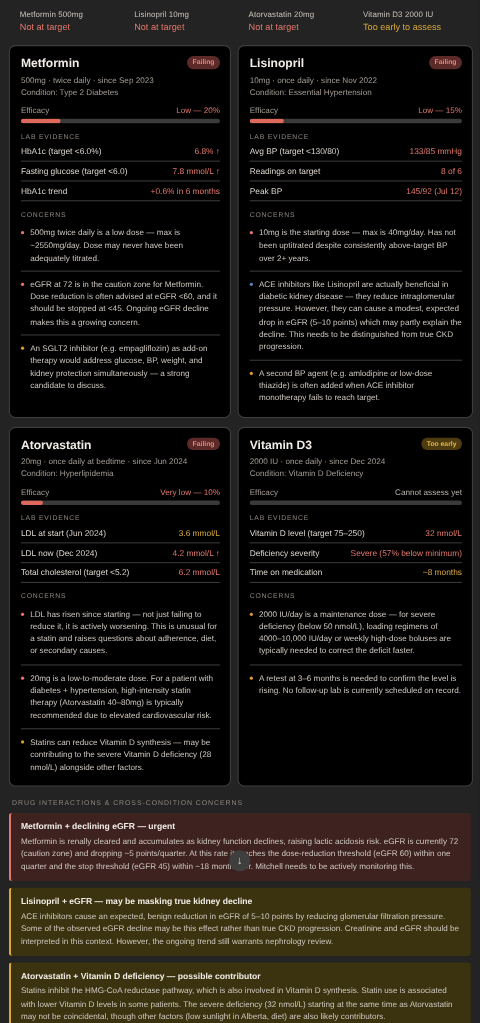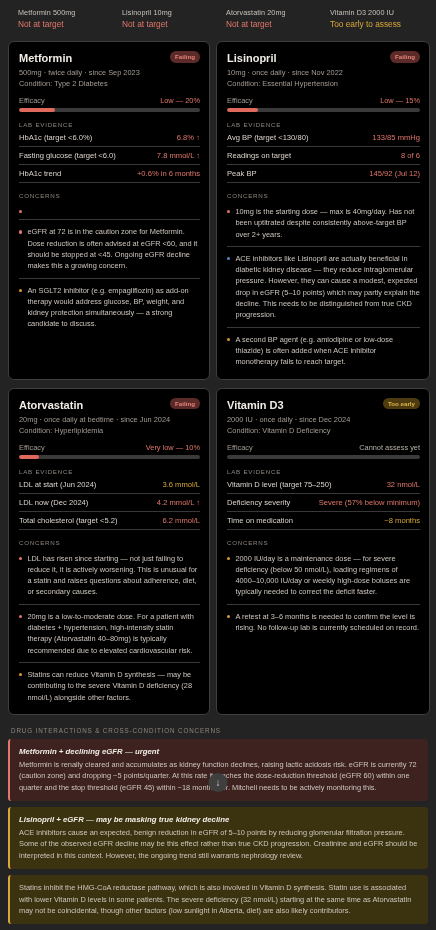--- a/index.html
+++ b/index.html
@@ -166,21 +166,20 @@
     border-left: 2.5px solid transparent;
   }
   .inter-red { background: #3d2220; border-left-color: #e2776a; }
   .inter-amber { background: #3b330f; border-left-color: #d8a83a; }
   .inter-title {
     font-size: 7.8px;
     font-weight: 700;
     color: #f2ede7;
     line-height: 11px;
     margin-bottom: 2px;
-    font-style: italic;
   }
   .inter-body {
     font-size: 7.4px;
     line-height: 11.4px;
     color: #cdc6be;
   }
 
   .scroll-btn {
     position: absolute;
     left: 50%;
@@ -247,20 +246,21 @@
           <span class="lab-k">Fasting glucose (target &lt;6.0)</span>
           <span class="lab-v v-red">7.8 mmol/L ↑</span>
         </div>
         <div class="lab-row">
           <span class="lab-k">HbA1c trend</span>
           <span class="lab-v v-red">+0.6% in 6 months</span>
         </div>
         <div class="section-label">CONCERNS</div>
         <div class="concern">
           <span class="dot dot-red"></span>
+          <span class="concern-text">500mg twice daily is a low dose — max is ~2550mg/day. Dose may never have been adequately titrated.</span>
         </div>
         <div class="concern">
           <span class="dot dot-red"></span>
           <span class="concern-text">eGFR at 72 is in the caution zone for Metformin. Dose reduction is often advised at eGFR &lt;60, and it should be stopped at &lt;45. Ongoing eGFR decline makes this a growing concern.</span>
         </div>
         <div class="concern">
           <span class="dot dot-amber"></span>
           <span class="concern-text">An SGLT2 inhibitor (e.g. empagliflozin) as add-on therapy would address glucose, BP, weight, and kidney protection simultaneously — a strong candidate to discuss.</span>
         </div>
       </div>
@@ -390,19 +390,20 @@
     <div id="interList">
         <div class="inter inter-red">
           <div class="inter-title">Metformin + declining eGFR — urgent</div>
           <div class="inter-body">Metformin is renally cleared and accumulates as kidney function declines, raising lactic acidosis risk. eGFR is currently 72 (caution zone) and dropping ~5 points/quarter. At this rate it reaches the dose-reduction threshold (eGFR 60) within one quarter and the stop threshold (eGFR 45) within ~18 months. Dr. Mitchell needs to be actively monitoring this.</div>
         </div>
         <div class="inter inter-amber">
           <div class="inter-title">Lisinopril + eGFR — may be masking true kidney decline</div>
           <div class="inter-body">ACE inhibitors cause an expected, benign reduction in eGFR of 5–10 points by reducing glomerular filtration pressure. Some of the observed eGFR decline may be this effect rather than true CKD progression. Creatinine and eGFR should be interpreted in this context. However, the ongoing trend still warrants nephrology review.</div>
         </div>
         <div class="inter inter-amber">
+          <div class="inter-title">Atorvastatin + Vitamin D deficiency — possible contributor</div>
           <div class="inter-body">Statins inhibit the HMG-CoA reductase pathway, which is also involved in Vitamin D synthesis. Statin use is associated with lower Vitamin D levels in some patients. The severe deficiency (32 nmol/L) starting at the same time as Atorvastatin may not be coincidental, though other factors (low sunlight in Alberta, diet) are also likely contributors.</div>
         </div>
       </div>
   </div>
 
   <button class="scroll-btn" title="scroll down">↓</button>
 </div>
 
 </body></html>

